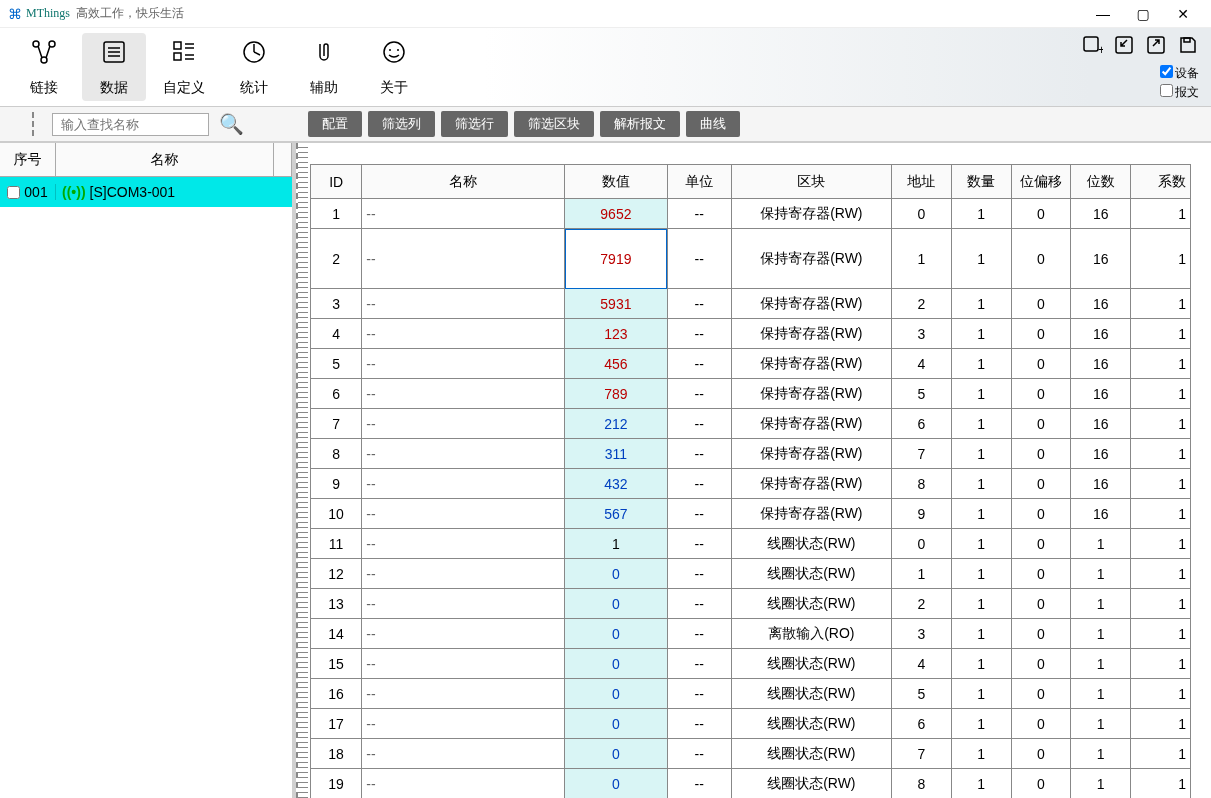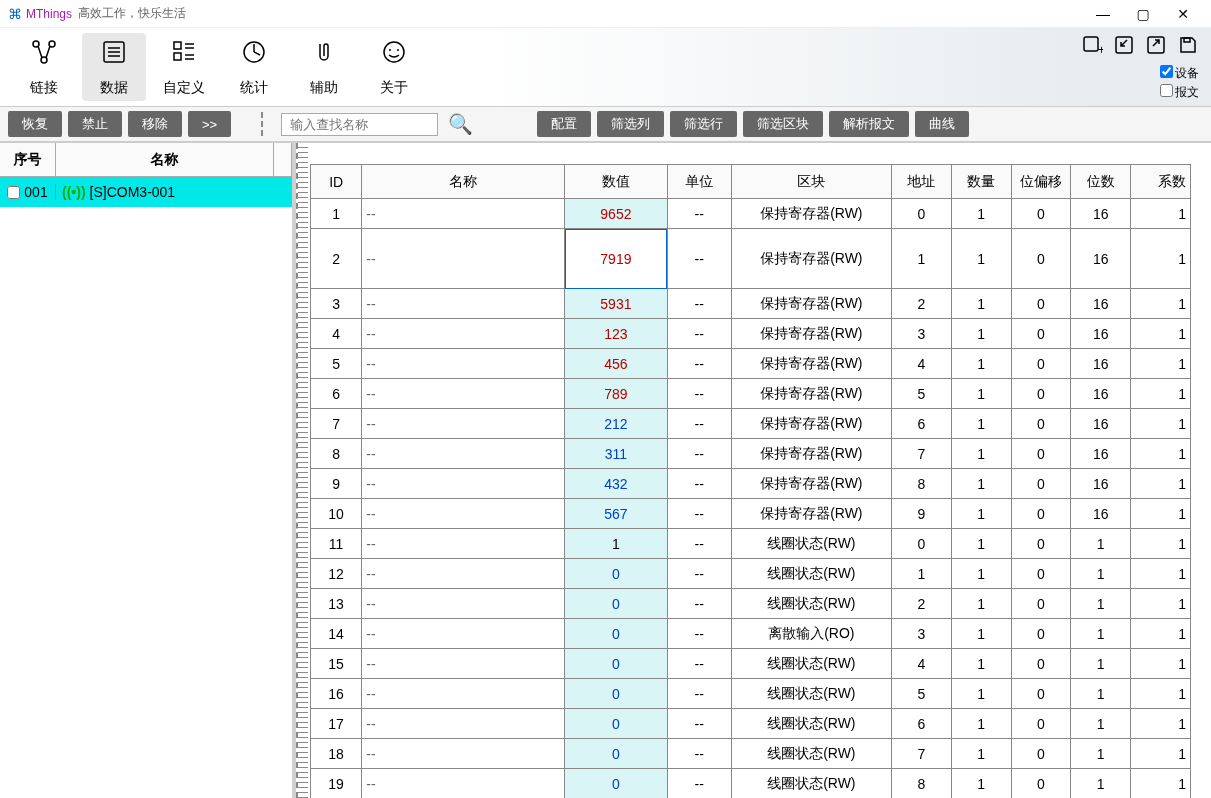--- a/index.html
+++ b/index.html
@@ -1,20 +1,20 @@
 <!DOCTYPE html>
 <html><head>
 <meta charset="utf-8">
 <style>
 * { box-sizing: border-box; margin: 0; padding: 0; font-family: "Microsoft YaHei", Arial, sans-serif; }
 body { width: 1211px; height: 798px; background: #fff; overflow: hidden; }
 
 .titlebar { height: 28px; display: flex; align-items: center; padding: 0 8px; font-size: 12px; border-bottom: 1px solid #eee; }
 .titlebar .logo { color: #0066cc; font-size: 14px; margin-right: 4px; }
-.titlebar .title { color: #a21caf; }
+.titlebar .title { color: #0f766e; font-family: Liberation Serif, serif; }
 .titlebar .subtitle { color: #666; margin-left: 6px; }
 .titlebar .spacer { flex: 1; }
 .titlebar .winbtn { width: 40px; text-align: center; font-size: 14px; cursor: pointer; }
 
 .toolbar-area { height: 78px; display: flex; align-items: center; padding: 0 12px; background: linear-gradient(to right, #fff 40%, #e8ecef 90%); position: relative; }
 .toolbar-left { display: flex; gap: 6px; }
 .tb-item { width: 64px; height: 68px; display: flex; flex-direction: column; align-items: center; justify-content: center; gap: 6px; cursor: pointer; font-size: 14px; border-radius: 4px; }
 .tb-item.active { background: #e8e8e8; }
 .tb-item .ico { font-size: 26px; }
 .toolbar-right { position: absolute; right: 12px; top: 6px; display: flex; flex-direction: column; align-items: flex-end; gap: 4px; }
@@ -24,21 +24,21 @@
 
 .controls-row { height: 36px; background: #f5f5f5; display: flex; align-items: center; padding: 0 8px; gap: 6px; border-top: 1px solid #ccc; border-bottom: 1px solid #ccc; }
 .ctrl-btn { background: #666; color: #fff; border: none; padding: 4px 14px; font-size: 13px; cursor: pointer; border-radius: 2px; }
 .ctrl-sep { width: 18px; }
 .search-box { background: #fff; border: 1px solid #aaa; padding: 3px 8px; font-size: 13px; width: 157px; color: #888; }
 .search-icon { font-size: 20px; margin: 0 12px 0 4px; cursor: pointer; }
 
 .body-area { display: flex; height: 656px; border-top: 1px solid #ccc; }
 
 .left-pane { width: 296px; border-right: 4px solid #d0d0d0; display: flex; flex-direction: column; }
-.left-pane .hdr-row { display: flex; height: 34px; border-bottom: 1px solid #aaa; font-weight: bold; }
+.left-pane .hdr-row { display: flex; height: 34px; border-bottom: 1px solid #aaa; }
 .left-pane .hdr-cell { border-right: 1px solid #aaa; display: flex; align-items: center; justify-content: center; font-size: 14px; background: #fafafa; }
 .left-pane .hdr-sn { width: 56px; }
 .left-pane .hdr-name { flex: 1; }
 .left-pane .hdr-scroll { width: 18px; }
 .left-pane .dev-row { display: flex; height: 30px; align-items: center; background: #00e8e8; font-size: 14px; }
 .left-pane .dev-sn { width: 56px; display: flex; align-items: center; justify-content: center; gap: 4px; border-right: 1px solid #00c0c0; }
 .left-pane .dev-name { flex: 1; padding-left: 6px; font-family: monospace; display: flex; align-items: center; gap: 4px; }
 .signal-icon { color: #0a0; font-weight: bold; }
 
 .right-pane { flex: 1; overflow: auto; position: relative; border-left: 2px dashed #888; }
@@ -161,26 +161,20 @@
         </label>
         <label>
           <input type="checkbox" style="">
           <span>报文</span>
         </label>
       </div>
   </div>
 </div>
 
 <div class="controls-row">
-  <div id="left-ctrls" style="display:flex;gap:6px;">
-      <button class="ctrl-btn">恢复</button>
-      <button class="ctrl-btn">禁止</button>
-      <button class="ctrl-btn">移除</button>
-      <button class="ctrl-btn">&gt;&gt;</button>
-    </div>
   <div class="ctrl-sep"></div>
   <div style="width:14px;border-left:2px dashed #888;height:24px;"></div>
   <input class="search-box" placeholder="输入查找名称" style="">
   <span class="search-icon">🔍</span>
   <div style="width:40px;"></div>
   <div class="right-hdr-buttons" id="right-ctrls">
       <button class="ctrl-btn">配置</button>
       <button class="ctrl-btn">筛选列</button>
       <button class="ctrl-btn">筛选行</button>
       <button class="ctrl-btn">筛选区块</button>

